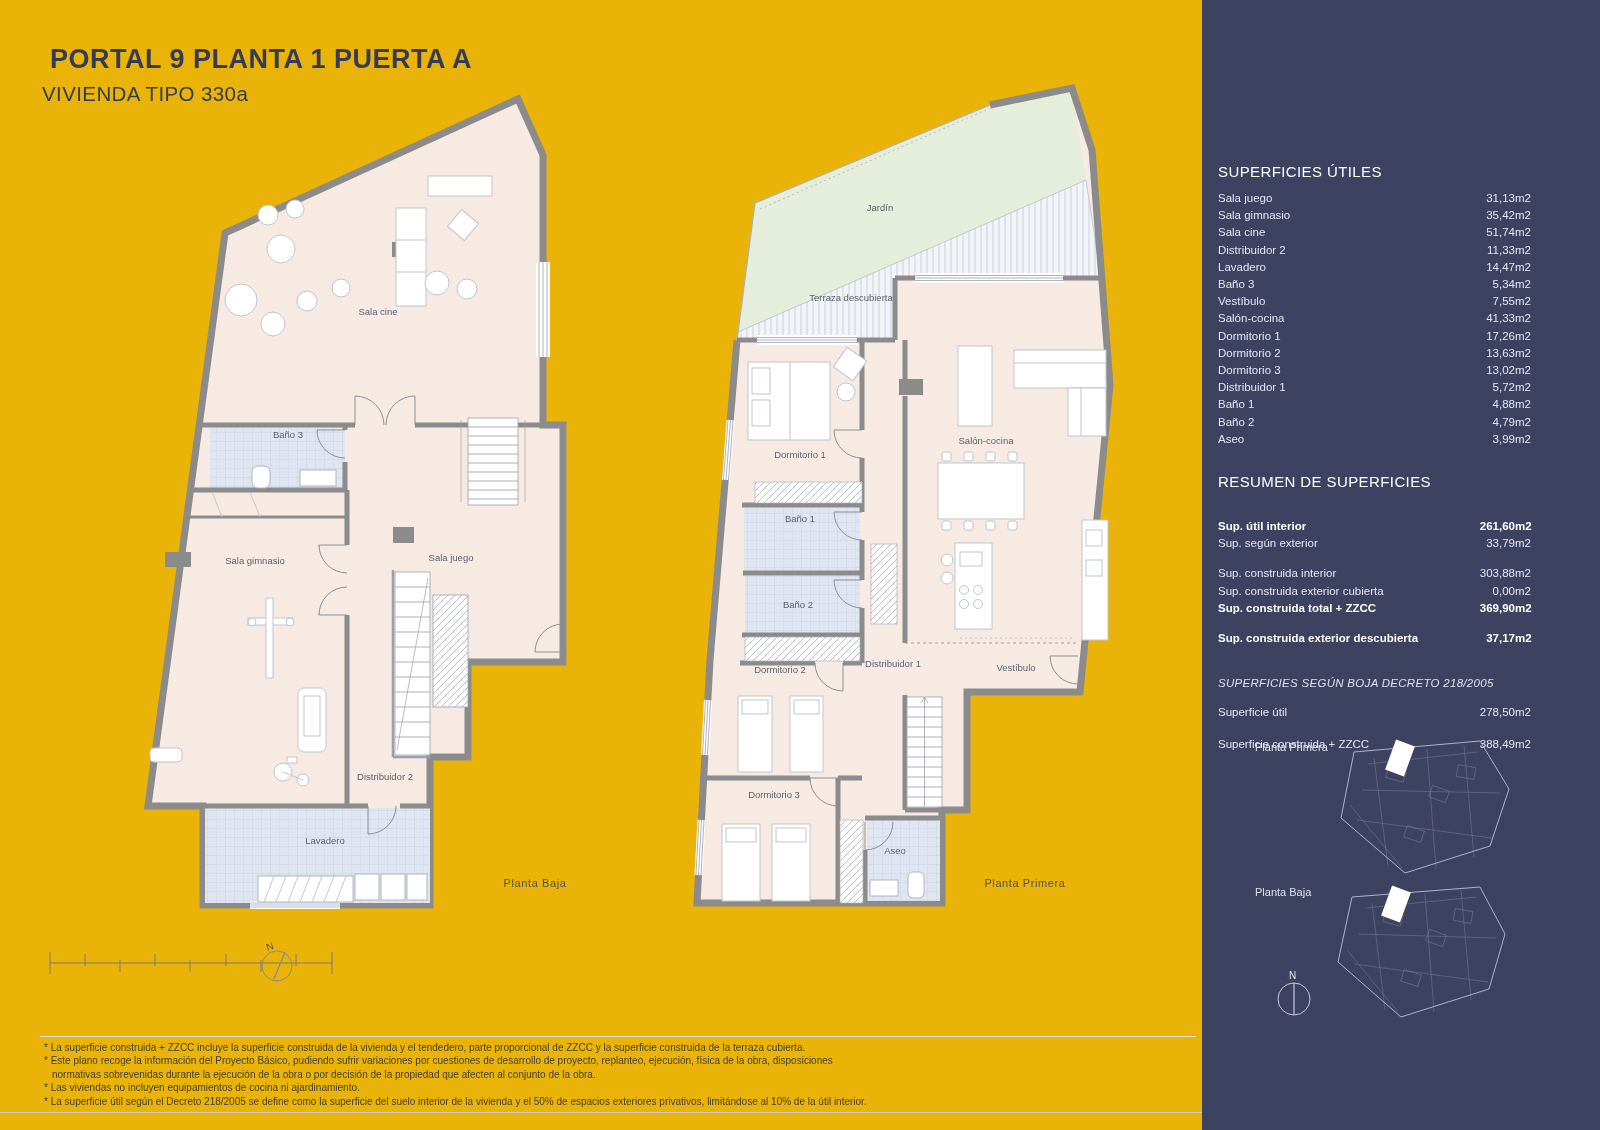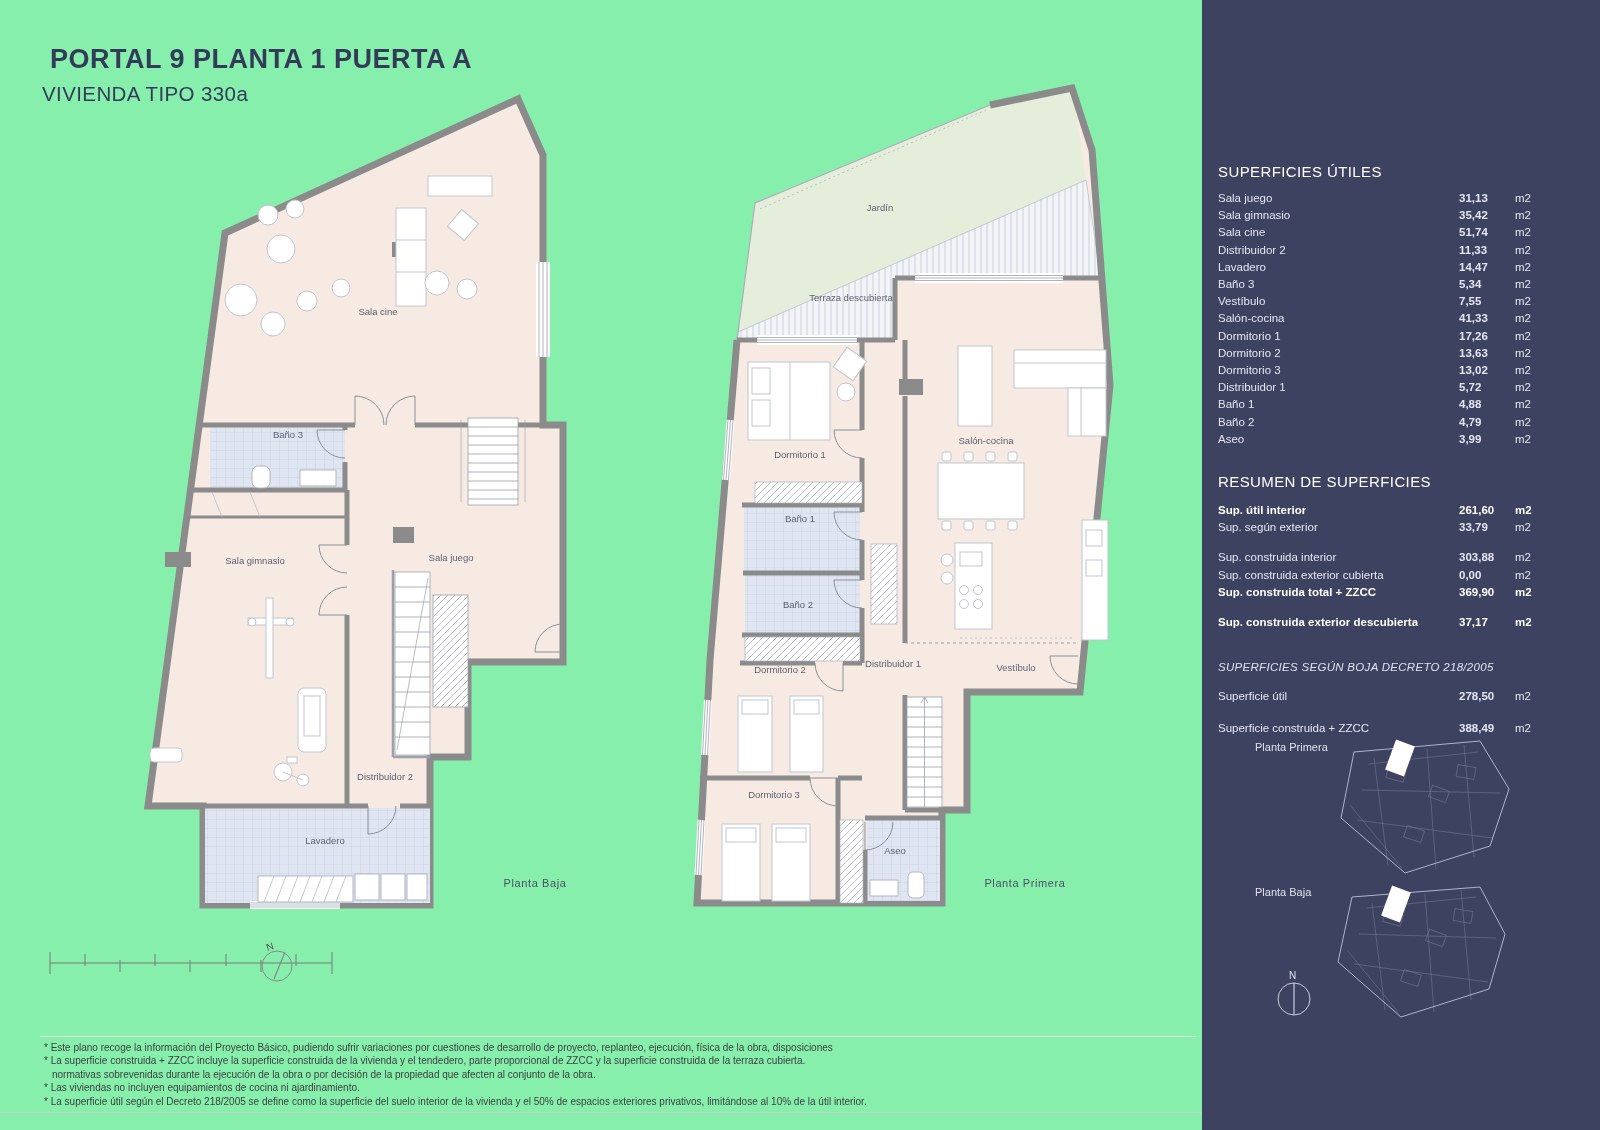--- a/index.html
+++ b/index.html
@@ -1,16 +1,16 @@
 <!DOCTYPE html>
 <html><head>
 <meta charset="utf-8">
 <style>
   html,body{margin:0;padding:0;background:#ffffff;}
-  .sheet{position:relative;width:1600px;height:1130px;background:#86efac;overflow:hidden;
+  .sheet{position:relative;width:1600px;height:1130px;background:#eab308;overflow:hidden;
          font-family:"Liberation Sans",sans-serif;}
   
   .title{position:absolute;left:50px;top:44px;font-size:27px;font-weight:bold;
          color:#343b58;letter-spacing:.5px;}
   .subtitle{position:absolute;left:42px;top:82px;font-size:20.5px;font-weight:normal;
          color:#343b58;letter-spacing:.4px;}
   
   .plan-svg{position:absolute;left:0;top:0;width:1202px;height:1130px;}
   .rl{font-size:9.5px;fill:#5c6170;text-anchor:middle;}
   .cap{font-size:11px;fill:#4c5163;text-anchor:middle;letter-spacing:.6px;}
@@ -19,24 +19,24 @@
   .rule-top{position:absolute;left:40px;top:1036px;width:1156px;border-top:1px solid #e2e2e2;}
   .rule-bottom{position:absolute;left:0px;top:1112px;width:1202px;border-top:1px solid #cdcdcd;}
   .footnotes{position:absolute;left:44px;top:1041px;width:1145px;font-size:10px;
              line-height:13.4px;color:#3e3e3e;}
   .footnotes .indent{padding-left:8px;}
   
   .panel{position:absolute;left:1202px;top:0;width:398px;height:1130px;background:#3e4261;
          box-sizing:border-box;padding:163px 55px 0 16px;color:#e3e6f2;}
   .sec{font-size:15px;font-weight:normal;color:#ffffff;letter-spacing:.4px;}
   .sec.u{margin-bottom:10px;}
-  .sec.r{margin-top:25px;margin-bottom:12px;}
+  .sec.r{margin-top:25px;margin-bottom:28px;}
   .trow{display:flex;font-size:11.5px;line-height:17.2px;color:#e3e6f2;}
   .trow .tl{flex:1;}
-  .trow .tv{width:56px;font-weight:bold;}
+  .trow .tv{width:56px;text-align:right;}
   .trow .tu{width:30px;}
   .trow.b{font-weight:bold;color:#ffffff;}
   .trow.gap{margin-top:13px;}
   .boja-h{margin-top:30px;font-size:11.5px;font-style:italic;color:#dfe2ee;letter-spacing:.3px;}
   .brow{margin-top:15px;}
   .panel-svg{position:absolute;left:0;top:0;width:398px;height:1130px;pointer-events:none;}
   .mini-label{font-size:11px;fill:#dfe2ee;}
   .mini-n{font-size:10px;fill:#dfe2ee;}
 </style>
 </head>
@@ -301,22 +301,22 @@
 
     <g>
       <circle cx="277" cy="966" r="15" fill="none" stroke="#8a8a8a" stroke-width="1"></circle>
       <path d="M274,979 L285,952" stroke="#8a8a8a" stroke-width="1.2"></path>
       <text class="ncap" x="266" y="950" transform="rotate(-18 270 946)">N</text>
     </g>
   </svg>
 
   <div class="rule-top"></div>
   <div class="footnotes">
+    <div>* La superficie construida + ZZCC incluye la superficie construida de la vivienda y el tendedero, parte proporcional de ZZCC y la superficie construida de la terraza cubierta.</div>
     <div>* Este plano recoge la información del Proyecto Básico, pudiendo sufrir variaciones por cuestiones de desarrollo de proyecto, replanteo, ejecución, física de la obra, disposiciones</div>
-    <div>* La superficie construida + ZZCC incluye la superficie construida de la vivienda y el tendedero, parte proporcional de ZZCC y la superficie construida de la terraza cubierta.</div>
     <div class="indent">normativas sobrevenidas durante la ejecución de la obra o por decisión de la propiedad que afecten al conjunto de la obra.</div>
     <div>* Las viviendas no incluyen equipamientos de cocina ni ajardinamiento.</div>
     <div>* La superficie útil según el Decreto 218/2005 se define como la superficie del suelo interior de la vivienda y el 50% de espacios exteriores privativos, limitándose al 10% de la útil interior.</div>
   </div>
   <div class="rule-bottom"></div>
 
   <div class="panel">
     <div class="sec u">SUPERFICIES ÚTILES</div>
 
     <div>

